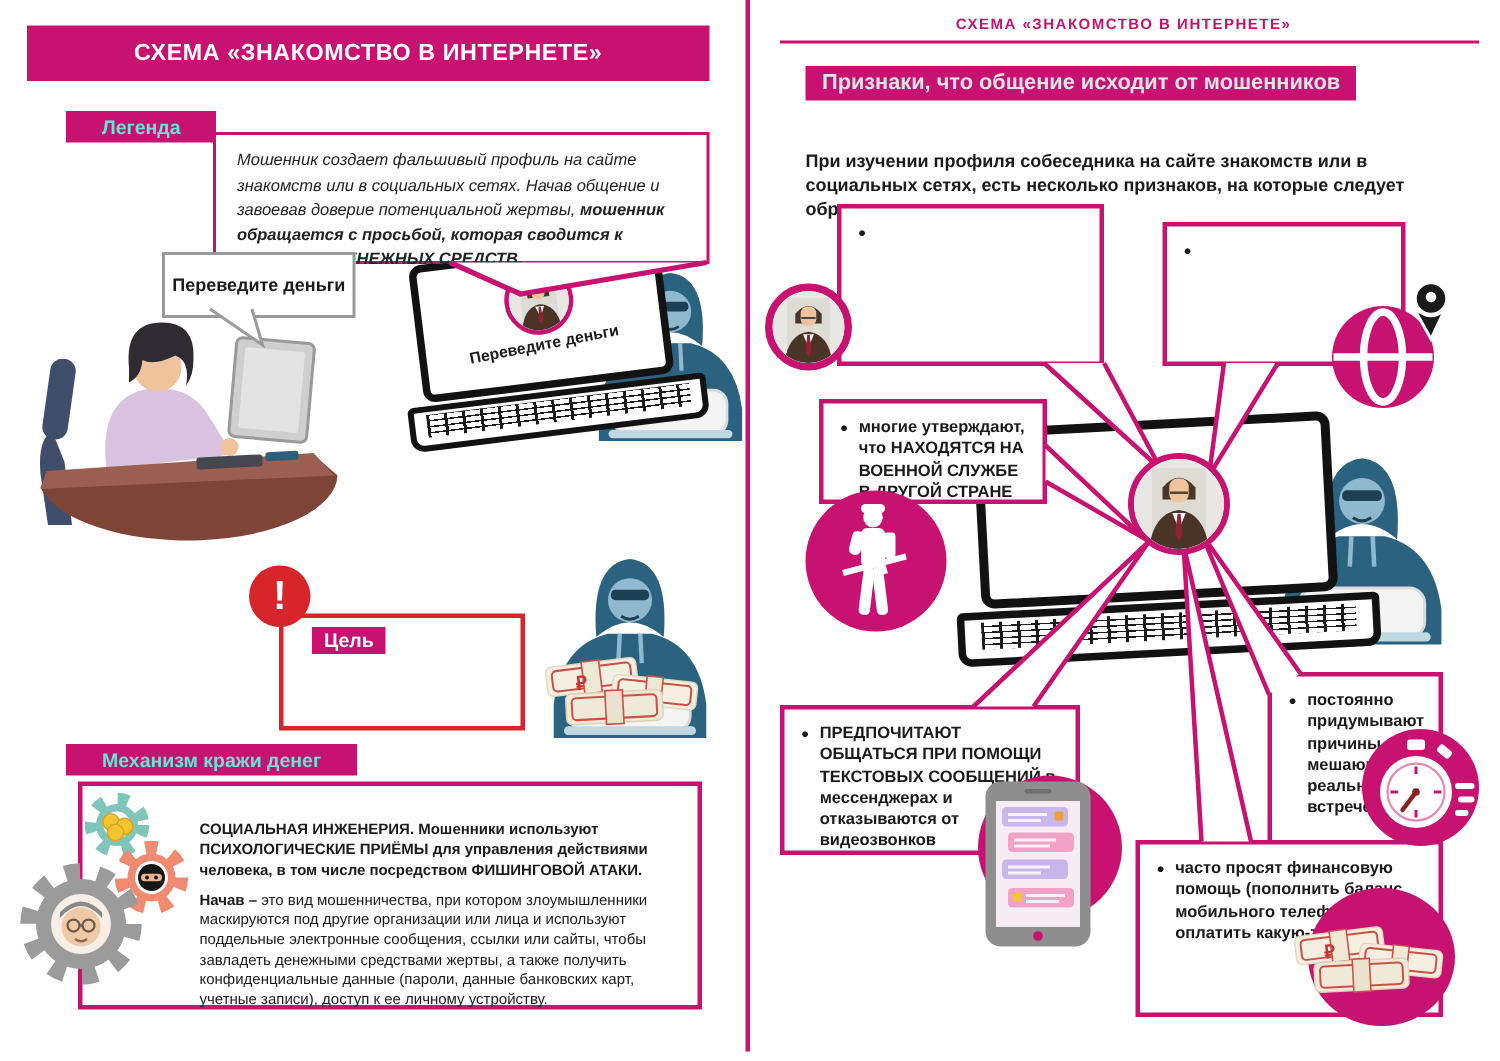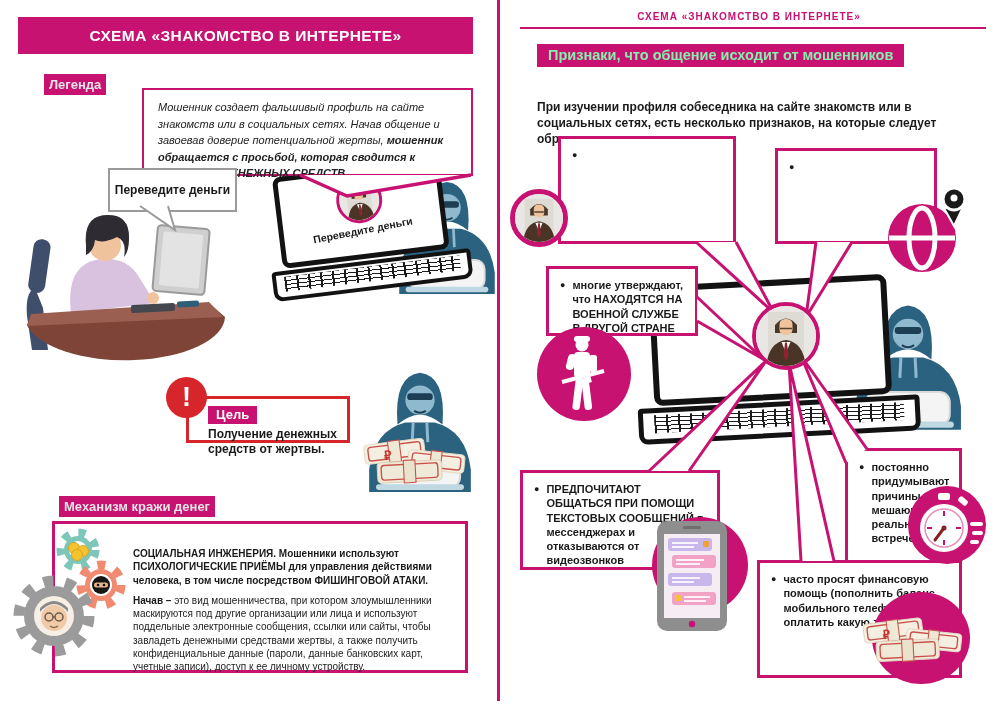--- a/index.html
+++ b/index.html
@@ -1,22 +1,22 @@
 <!DOCTYPE html>
 <html><head>
 <meta charset="utf-8">
 <style>
   :root{ --mag:#C71271; --red:#D6252B; --ink:#1A1A1A; --teal:#2B6280; --face:#8FB9CE; }
   html,body{margin:0;padding:0;background:#fff;}
   body{font-family:"Liberation Sans", sans-serif; color:var(--ink);}
   .canvas{position:relative;width:1000px;height:707px;background:#fff;overflow:hidden;}
   .abs{position:absolute;}
   
-  .taglabel{position:absolute;background:var(--mag);color:#e5e5e5;font-weight:bold;font-size:13px;
-            padding:3px 5px;z-index:3;white-space:nowrap;}
+  .taglabel{position:absolute;background:var(--mag);color:#5eead4;font-weight:bold;font-size:13px;
+            padding:3px 24px;z-index:3;white-space:nowrap;}
   .sign-box{position:absolute;background:#fff;border:3px solid var(--mag);z-index:3;
             display:flex;gap:7px;padding:9px 8px 8px 11px;font-weight:bold;font-size:11px;
             line-height:1.3;color:var(--ink);}
   .blt{font-size:9px;line-height:1.6;}
   .badge{position:absolute;border-radius:50%;background:var(--mag);z-index:5;}
   .photo-badge{position:absolute;border-radius:50%;border:4px solid var(--mag);overflow:hidden;
                background:#E9E7E4;z-index:5;}
   .photo-badge svg{display:block;width:100%;height:100%;}
   svg{overflow:visible;}
   
@@ -36,36 +36,36 @@
                border-radius:50%;border:3px solid var(--mag);overflow:hidden;background:#E9E7E4;}
   .laptop1 .stx{position:absolute;left:0;right:0;top:52px;text-align:center;font-weight:bold;
                 font-size:10.5px;transform:rotate(-4deg);}
   .kb{margin-top:2px;height:22px;border:4px solid #121212;border-radius:4px 4px 9px 9px;width:114%;
       margin-left:-7%;background:#fff;background-image:repeating-linear-gradient(90deg,#1b1b1b 0 2px,transparent 2px 12px),
       repeating-linear-gradient(0deg,transparent 0 3px,#1b1b1b 3px 4px);background-size:92% 70%,92% 70%;
       background-repeat:no-repeat;background-position:center 2px;}
   .excl{position:absolute;left:166px;top:377px;width:41px;height:41px;border-radius:50%;
         background:var(--red);color:#fff;font-weight:bold;font-size:27px;display:flex;
         align-items:center;justify-content:center;z-index:6;}
-  .goal-box{position:absolute;left:186px;top:396px;width:164px;height:47px;background:#fff;
+  .goal-box{position:absolute;left:186px;top:409px;width:164px;height:78px;background:#fff;
             border:3px solid var(--red);z-index:3;box-sizing:border-box;padding:6px 6px 6px 19px;}
   .goal-label{display:inline-block;background:var(--mag);color:#fff;font-weight:bold;font-size:13px;
               padding:1px 8px 2px;margin-bottom:3px;}
   .goal-text{font-weight:bold;font-size:12px;line-height:1.25;}
   .mech-box{position:absolute;left:52px;top:521px;width:416px;height:152px;background:#fff;
             border:3px solid var(--mag);z-index:2;box-sizing:border-box;padding:11px 12px 8px 78px;
             font-size:10px;line-height:1.33;}
   .mech-box .p1{font-weight:bold;margin:12px 0 7px 0;}
   .mech-box .p2{margin:0;}
   
   .divider{position:absolute;left:497px;top:0;width:3px;height:701px;background:var(--mag);z-index:2;}
   .rp-header{position:absolute;left:503px;top:11px;width:492px;text-align:center;color:var(--mag);
              font-weight:bold;font-size:10px;letter-spacing:1px;z-index:3;}
   .rp-line{position:absolute;left:520px;top:27px;width:466px;height:2px;background:var(--mag);z-index:3;}
-  .rp-banner{position:absolute;left:537px;top:44px;background:var(--mag);color:#86efac;font-weight:bold;
+  .rp-banner{position:absolute;left:537px;top:44px;background:var(--mag);color:#e5e5e5;font-weight:bold;
              font-size:14.5px;padding:3px 11px 4px;z-index:3;white-space:nowrap;}
   .rp-intro{position:absolute;left:537px;top:75px;width:424px;font-weight:bold;font-size:12px;
             line-height:1.34;z-index:3;margin-top:24px;}
   .laptop2{position:absolute;left:652px;top:280px;width:238px;height:150px;transform:rotate(-3deg);z-index:1;}
   .laptop2 .scr{height:108px;background:#fff;border:6px solid #121212;border-radius:9px;}
   .laptop2 .kb{height:26px;border-width:5px;}
   .connector{position:absolute;left:0;top:0;width:1000px;height:707px;z-index:4;pointer-events:none;}
   .iconwrap{position:absolute;z-index:5;}
 </style>
 </head>
@@ -154,32 +154,31 @@
           </svg>
       </div>
       <div class="stx">Переведите деньги</div>
     </div>
     <div class="kb"></div>
   </div>
 
   <div class="excl">!</div>
   <div class="goal-box">
     <span class="goal-label">Цель</span>
-    <div class="goal-text">Получение денежных средств от жертвы.</div>
   </div>
 
   <svg class="abs" style="left:352px;top:360px;width:136px;height:132px;z-index:1" viewBox="0 0 110 135">
       <use href="#hoodie" xlink:href="#hoodie"></use>
     </svg>
   <svg class="abs" style="left:348px;top:420px;width:132px;height:78px;z-index:5" viewBox="0 0 120 80">
     <use href="#cash" xlink:href="#cash"></use>
     <text x="30" y="41" font-size="13" font-weight="bold" fill="#C8322C" transform="rotate(-7 30 41)">₽</text>
   </svg>
 
-  <div class="taglabel" style="left:44px;top:496px;margin-left:15px;">Механизм кражи денег</div>
+  <div class="taglabel" style="left:44px;top:496px;">Механизм кражи денег</div>
   <div class="mech-box">
     <p class="p1">СОЦИАЛЬНАЯ ИНЖЕНЕРИЯ. Мошенники используют ПСИХОЛОГИЧЕСКИЕ ПРИЁМЫ для управления действиями человека, в том числе посредством ФИШИНГОВОЙ АТАКИ.</p>
     <p class="p2"><b>Начав – </b><span>это вид мошенничества, при котором злоумышленники маскируются под другие организации или лица и используют поддельные электронные сообщения, ссылки или сайты, чтобы завладеть денежными средствами жертвы, а также получить конфиденциальные данные (пароли, данные банковских карт, учетные записи), доступ к ее личному устройству.</span></p>
   </div>
 
   <svg class="abs" style="left:14px;top:524px;width:122px;height:132px;z-index:6" viewBox="0 0 122 132">
     <circle cx="64" cy="26" r="17" fill="none" stroke="#7FC6BA" stroke-width="9" stroke-dasharray="7 9"></circle>
     <circle cx="64" cy="26" r="14" fill="#7FC6BA"></circle>
     <circle cx="64" cy="26" r="9" fill="#fff"></circle>
     <circle cx="60" cy="24" r="5.5" fill="#F4C430" stroke="#D9A520"></circle>

